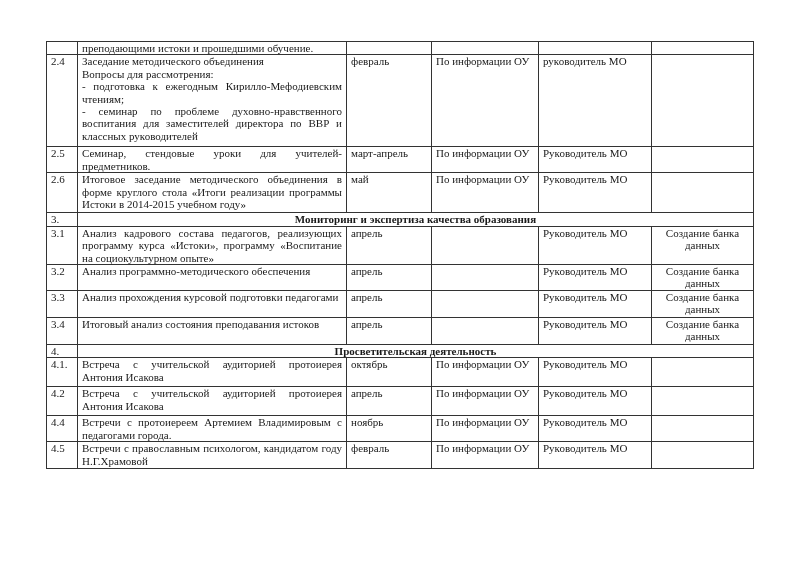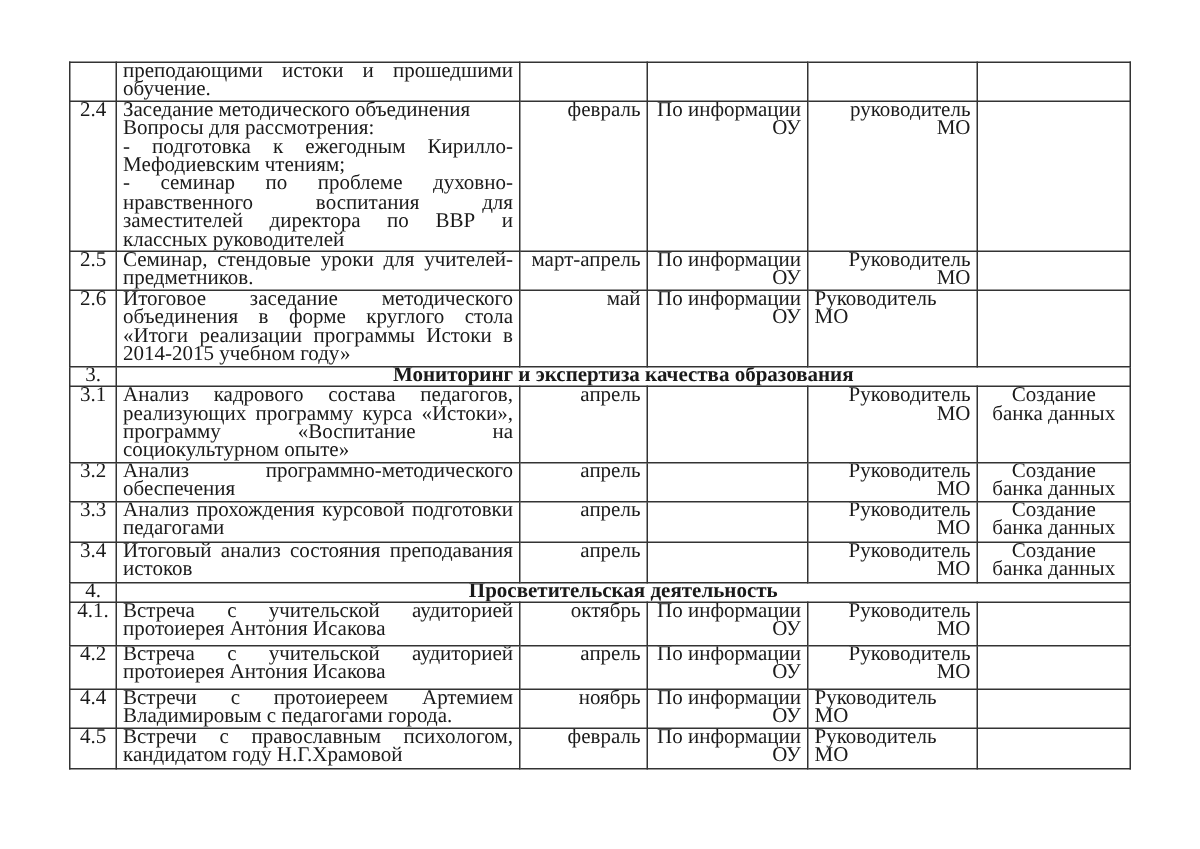--- a/index.html
+++ b/index.html
@@ -1,28 +1,28 @@
 <!DOCTYPE html>
 <html><head>
 <meta charset="utf-8">
 <style>
   html, body { margin: 0; padding: 0; background: #ffffff; }
   body { width: 800px; height: 566px; position: relative; overflow: hidden; }
   .page { position: absolute; left: 0; top: 0; width: 800px; height: 566px; background: #fff; }
   table.plan {
     position: absolute; left: 46px; top: 41px; width: 707px;
     border-collapse: collapse; table-layout: fixed;
-    font-family: "Liberation Serif", serif; font-size: 14px; line-height: 12.4px; color: #1a1a1a;
+    font-family: "Liberation Serif", serif; font-size: 11px; line-height: 12.4px; color: #1a1a1a;
   }
   table.plan td {
     border: 1.3px solid #333; padding: 0 4px; vertical-align: top; overflow: hidden;
   }
-  td.num { padding-left: 4px; text-align: center; }
+  td.num { padding-left: 4px; }
   td.desc { text-align: justify; text-align-last: left; }
-  td.center { text-align: right; }
+  td.center { text-align: left; }
   td.resp-left { text-align: left; padding-left: 6px; }
   td.note { text-align: center; padding-left: 4px; }
   tr.section td.title { text-align: center; font-weight: bold; }
   .line { display: block; }
 </style>
 </head>
 <body>
 
 <div class="page">
   <table class="plan">

